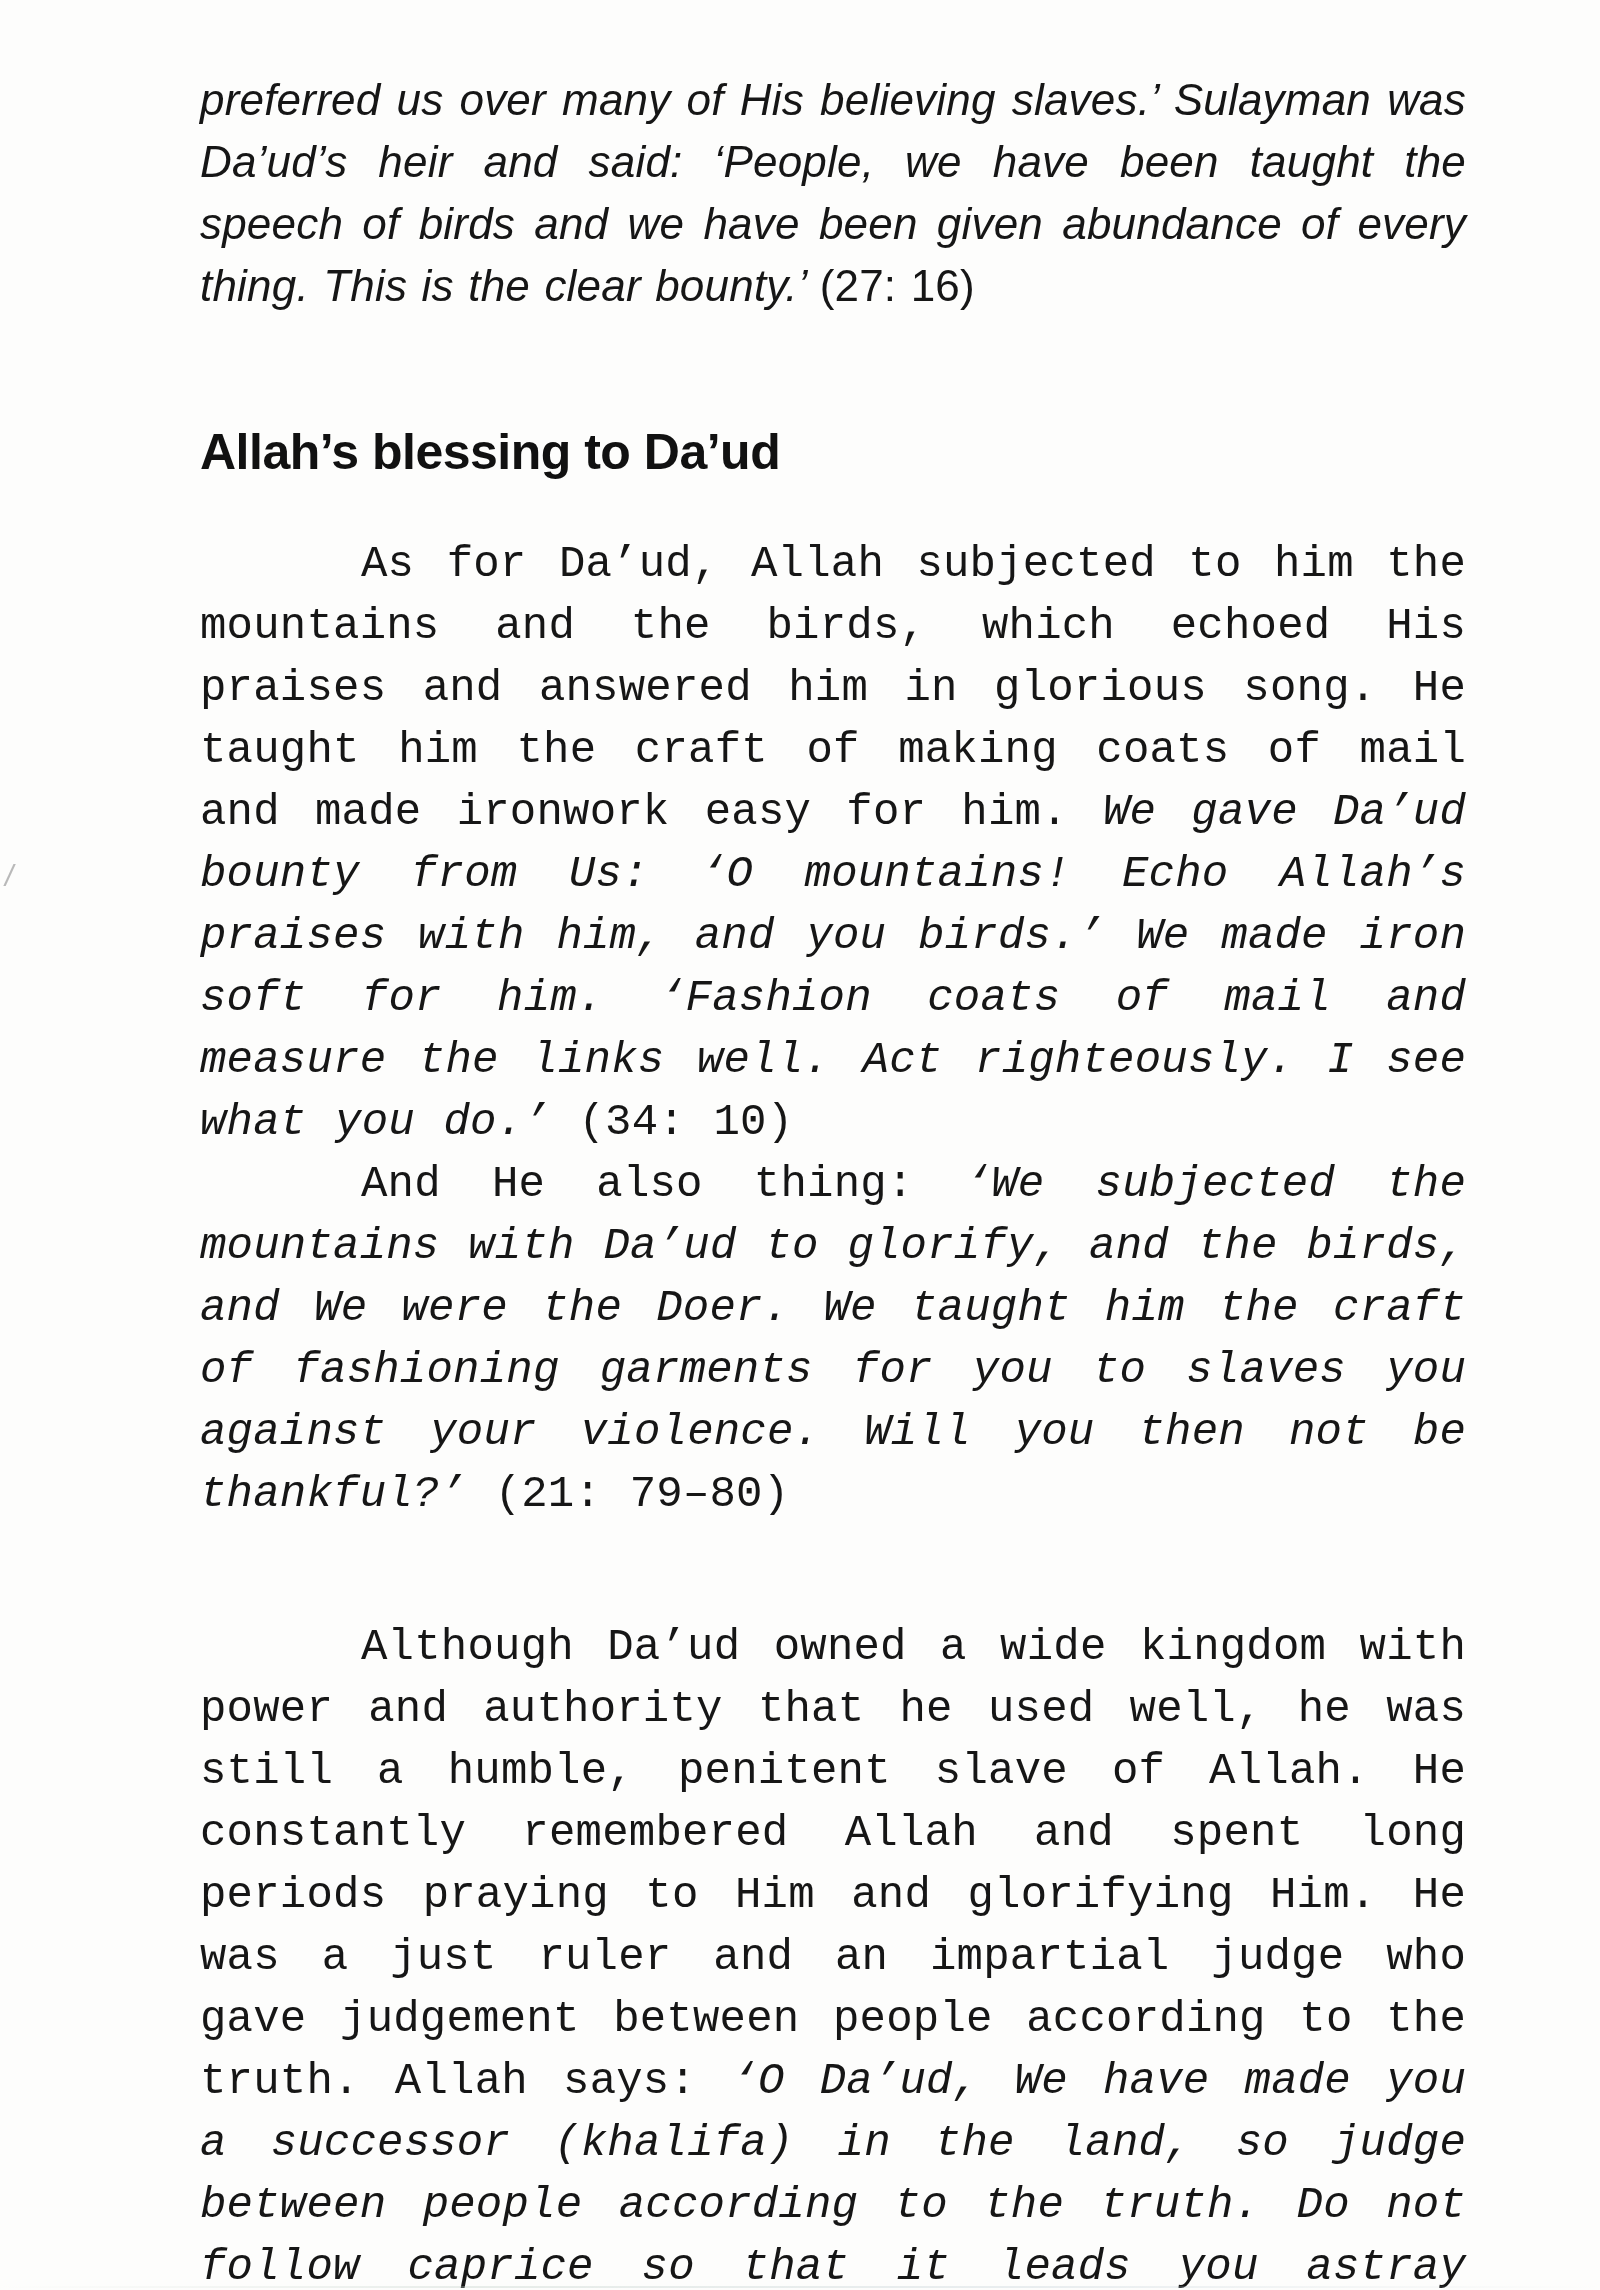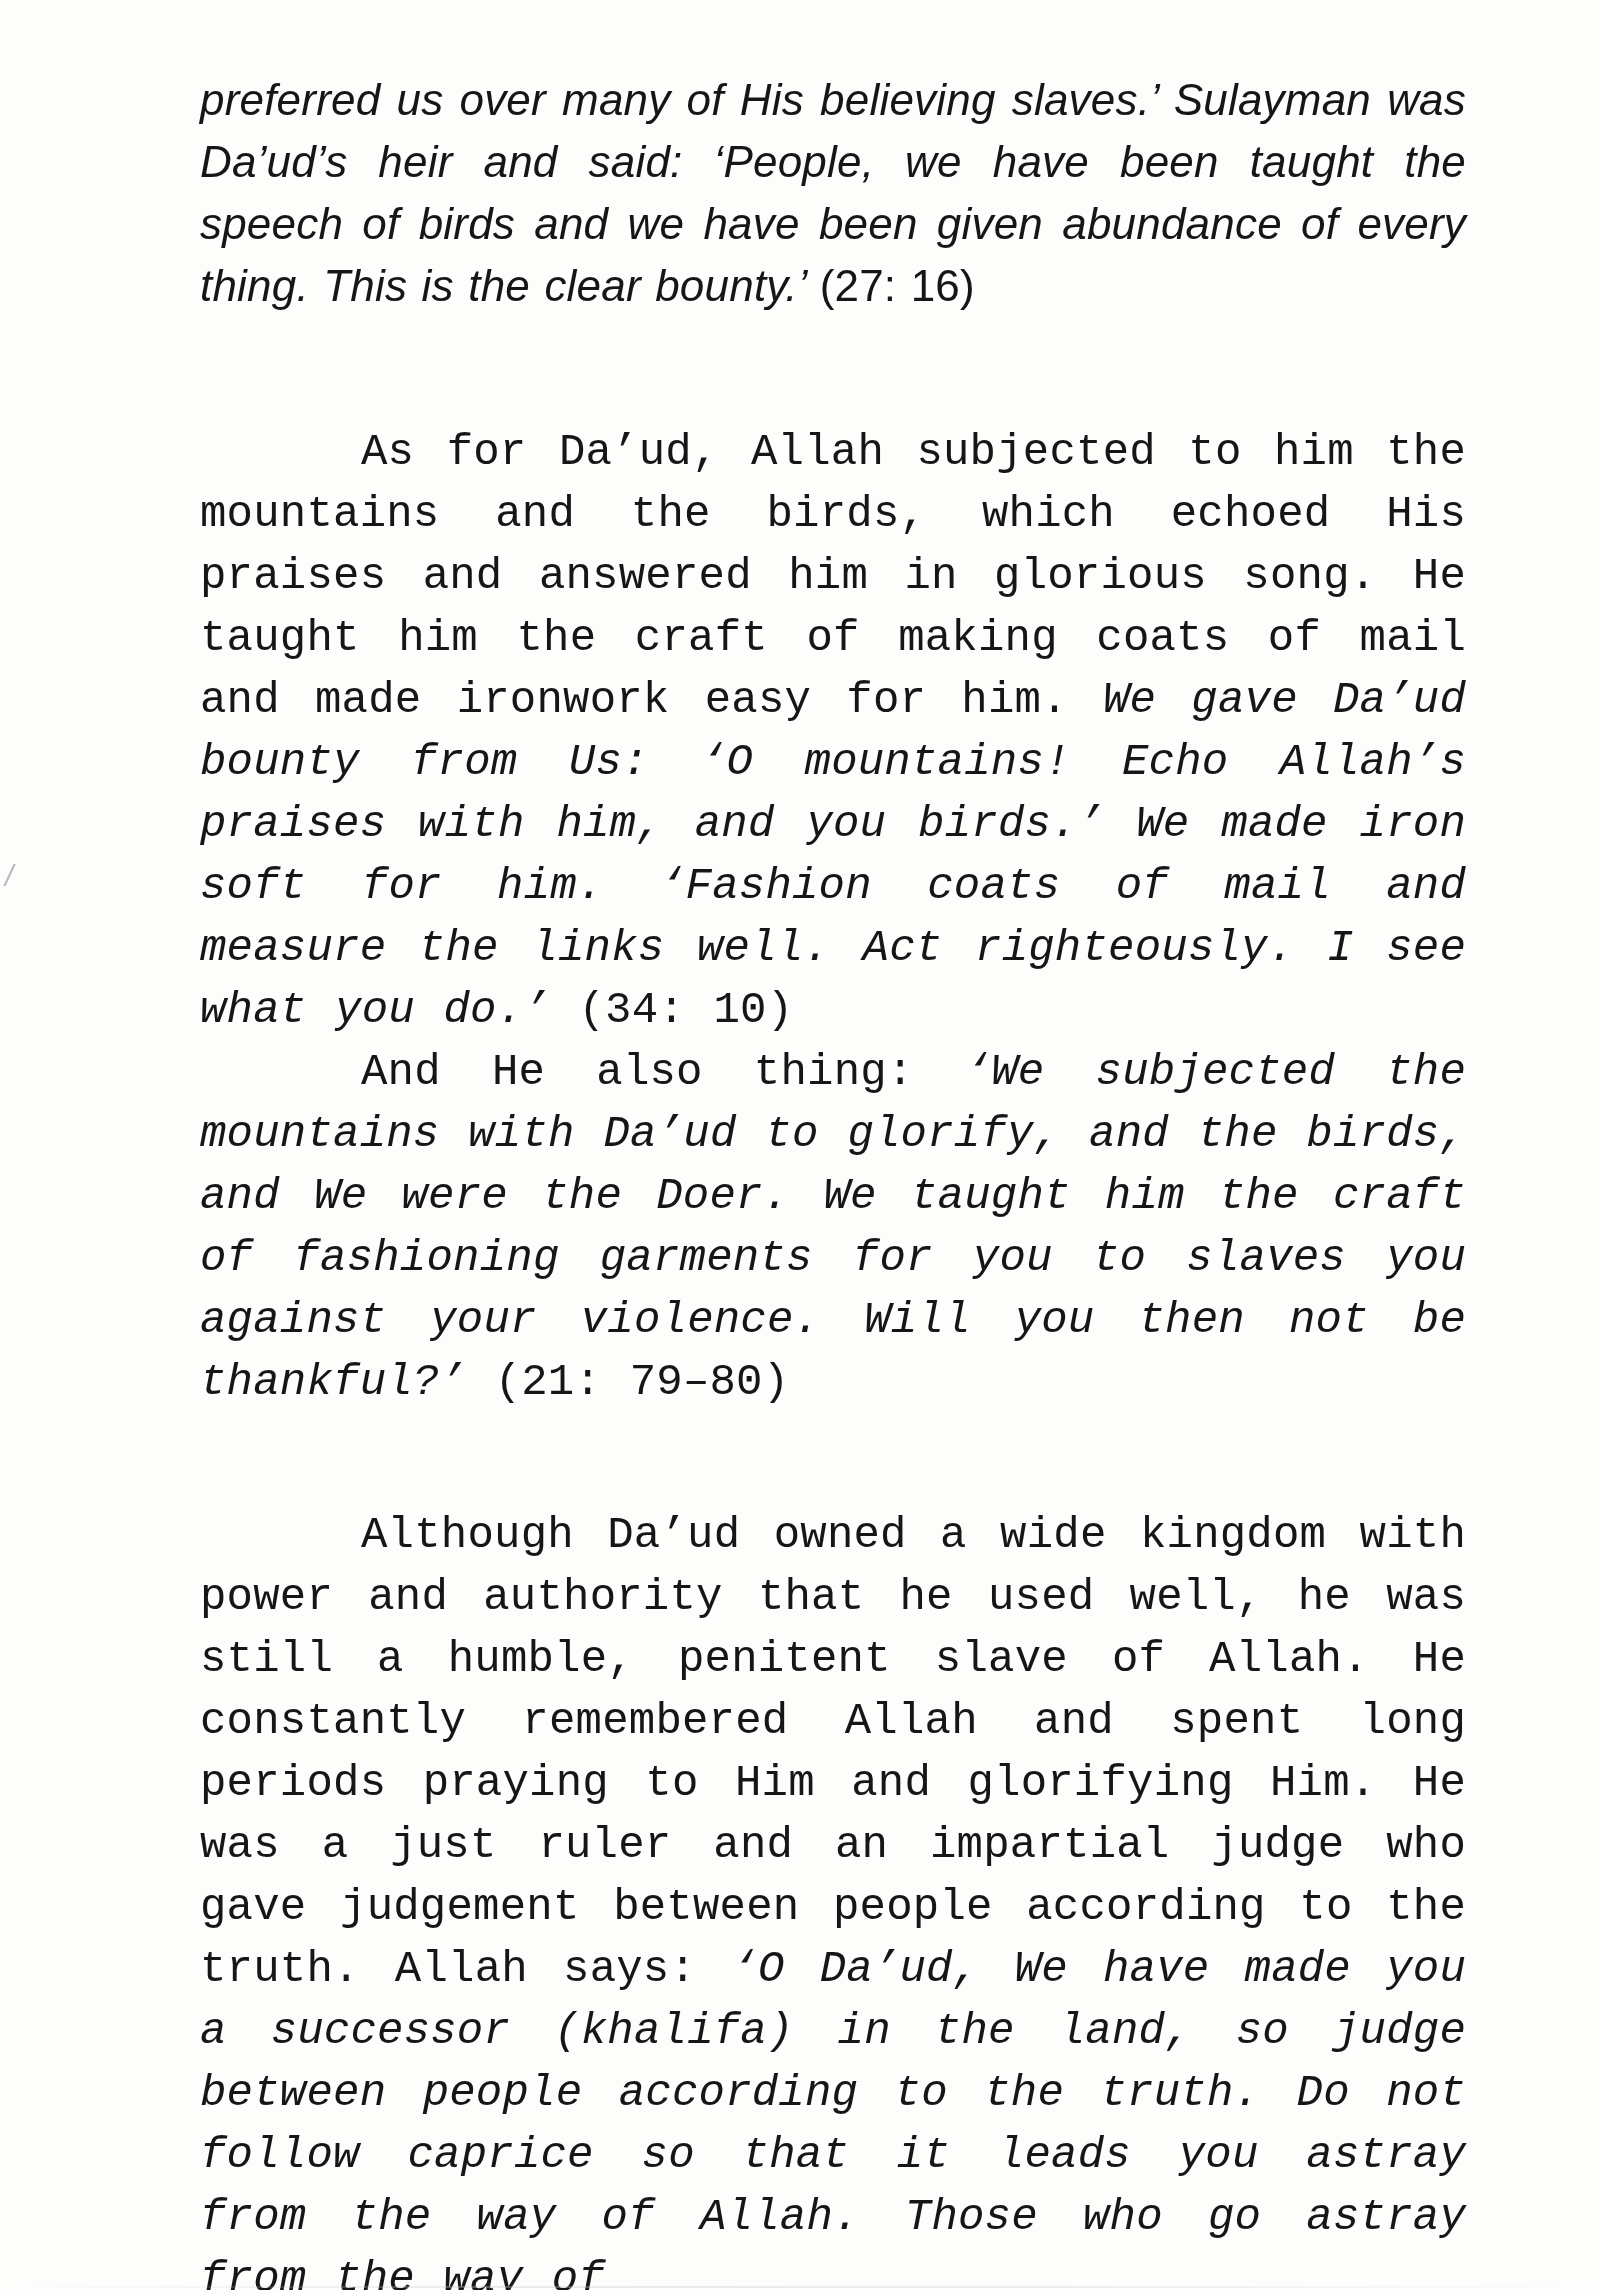--- a/index.html
+++ b/index.html
@@ -72,20 +72,21 @@
       rgba(190,205,198,0.35) 30%,
       rgba(185,200,210,0.3) 65%,
       rgba(255,255,255,0) 100%);
   }
 </style>
 </head>
 <body>
 
 <div class="page-inner" id="content">
     <p class="para"><span class="italic">preferred us over many of His believing slaves.’ Sulayman was Da’ud’s heir and said: ‘People, we have been taught the speech of birds and we have been given abundance of every thing. This is the clear bounty.’ </span><span class="roman">(27: 16)</span></p>
+    <h2 class="heading">Allah’s blessing to Da’ud</h2>
     <p class="para indent"><span class="roman">As for Da’ud, Allah subjected to him the mountains and the birds, which echoed His praises and answered him in glorious song. He taught him the craft of making coats of mail and made ironwork easy for him. </span><span class="italic">We gave Da’ud bounty from Us: ‘O mountains! Echo Allah’s praises with him, and you birds.’ We made iron soft for him. ‘Fashion coats of mail and measure the links well. Act righteously. I see what you do.’ </span><span class="roman">(34: 10)</span></p>
     <p class="para indent"><span class="roman">And He also thing: </span><span class="italic">‘We subjected the mountains with Da’ud to glorify, and the birds, and We were the Doer. We taught him the craft of fashioning garments for you to slaves you against your violence. Will you then not be thankful?’ </span><span class="roman">(21: 79–80)</span></p>
     <p class="para indent"><span class="roman">Although Da’ud owned a wide kingdom with power and authority that he used well, he was still a humble, penitent slave of Allah. He constantly remembered Allah and spent long periods praying to Him and glorifying Him. He was a just ruler and an impartial judge who gave judgement between people according to the truth. Allah says: </span><span class="italic">‘O Da’ud, We have made you a successor (khalifa) in the land, so judge between people according to the truth. Do not follow caprice so that it leads you astray from the way of Allah. Those who go astray from the way of</span></p>
     <div class="page-number">131</div>
   </div>
 
 <span class="margin-mark">/</span>
 
 <div class="bottom-scan-line"></div>
 

